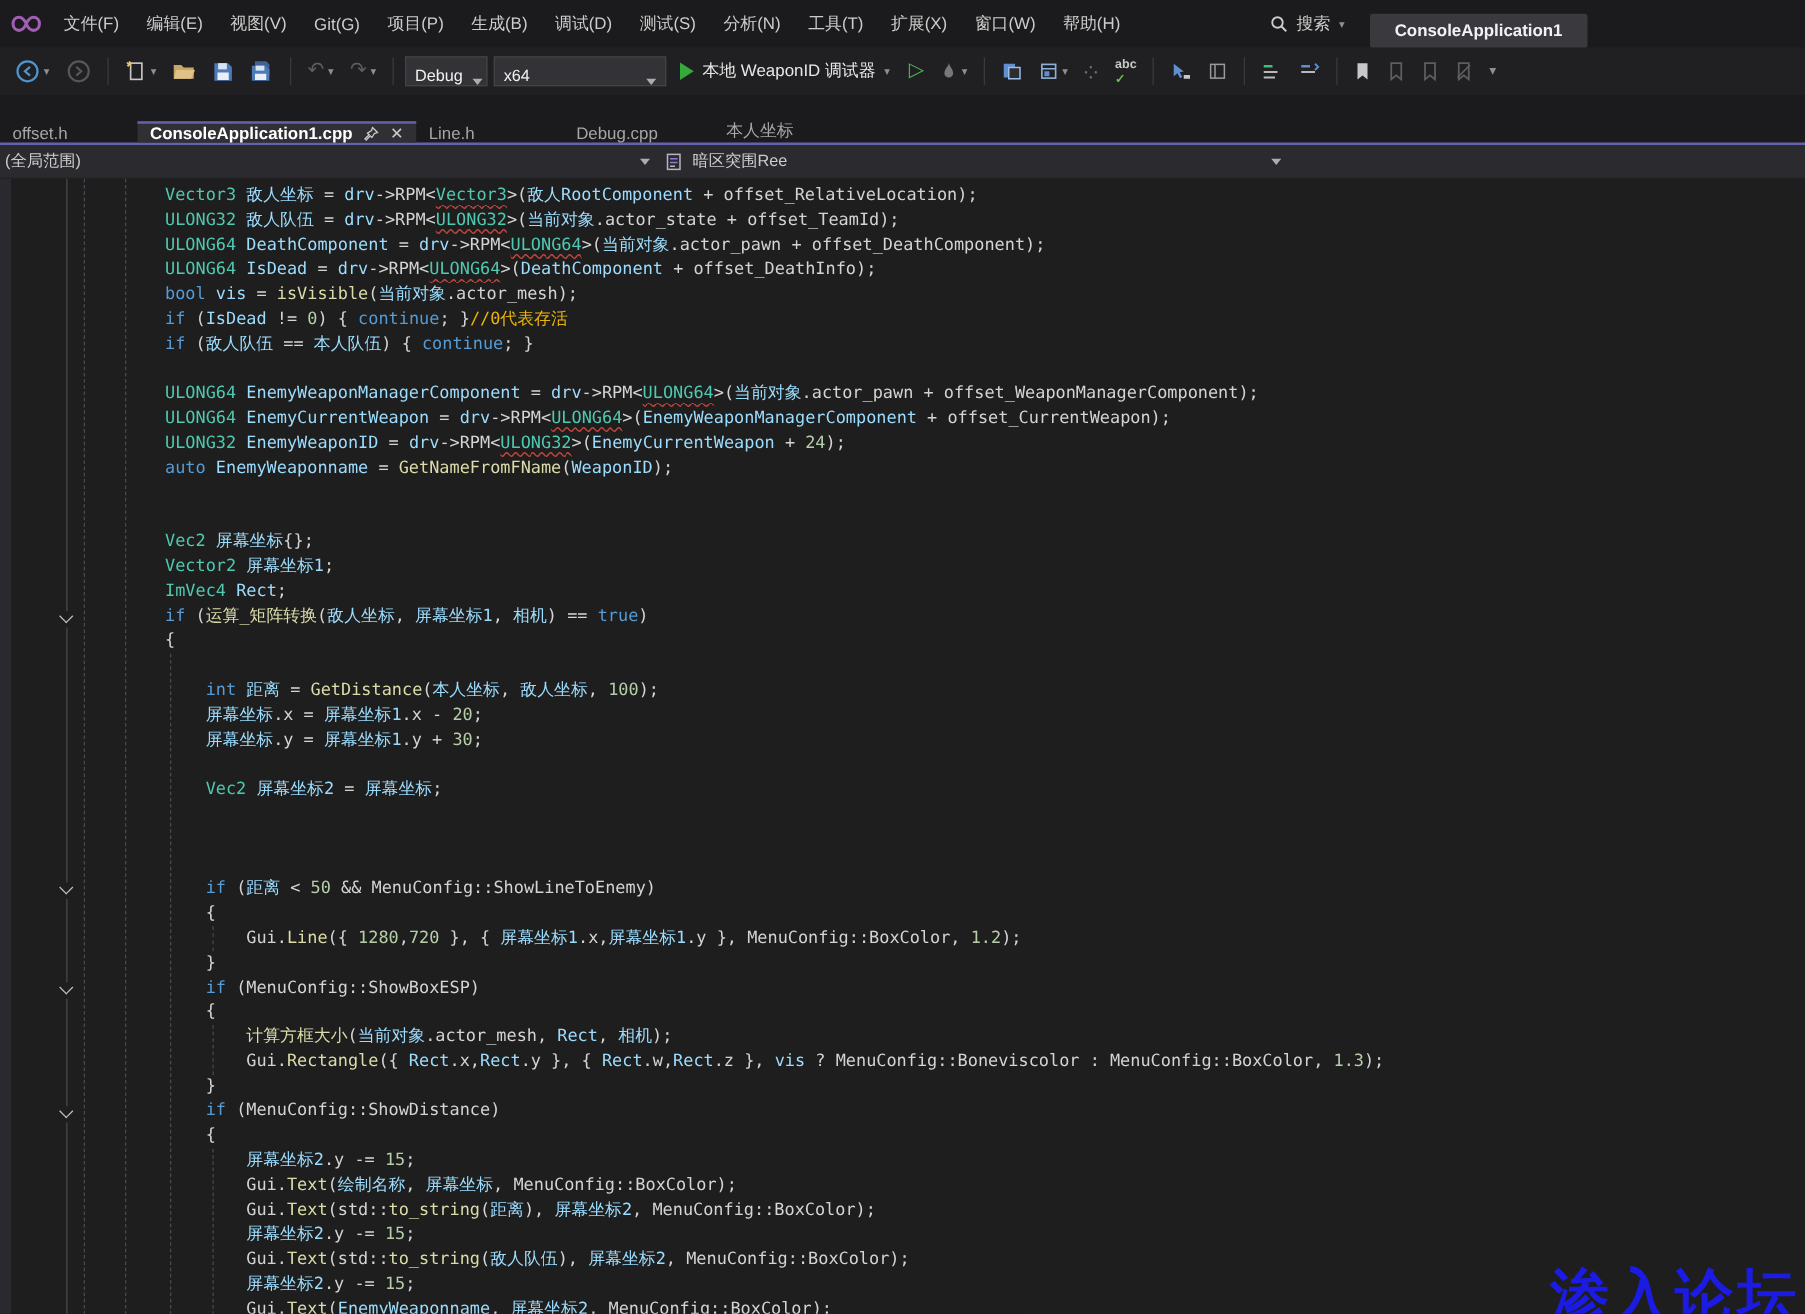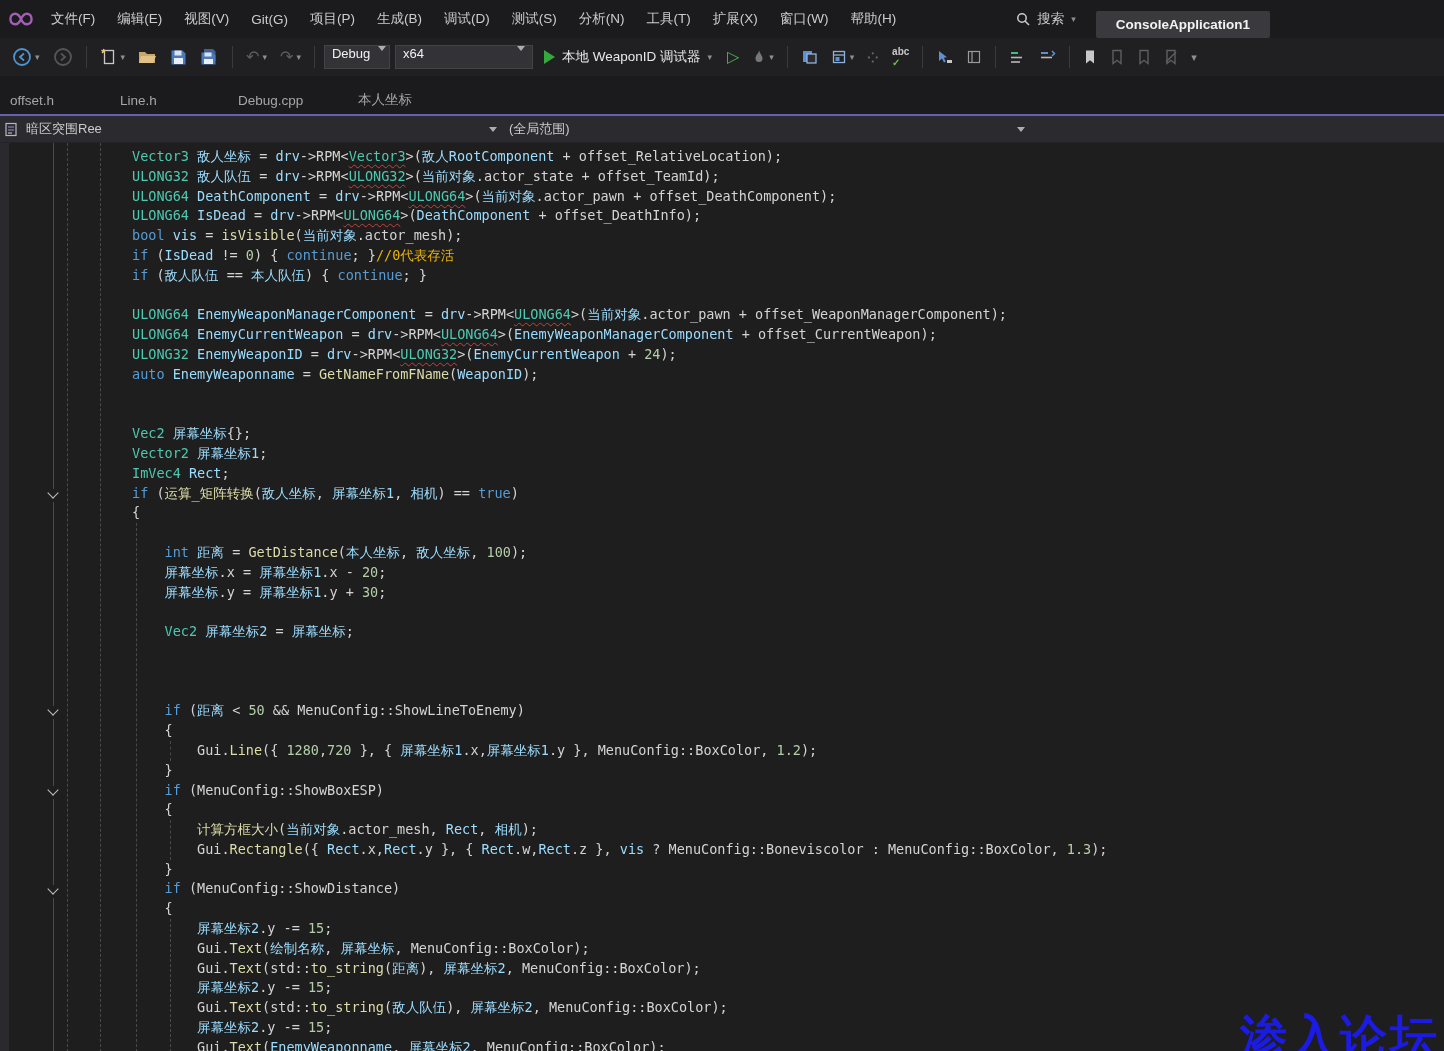--- a/index.html
+++ b/index.html
@@ -19,30 +19,30 @@
   .search-box{margin-left:auto;display:flex;align-items:center;gap:7px;color:#CCCCCC;font-size:13.5px;padding:4px 10px}
   .solution-badge{background:#3A3A3E;color:#F2F2F2;font-weight:bold;font-size:13.5px;padding:6px 20px;border-radius:2px;margin:11px 168px 0 10px;white-space:nowrap}
 
   
   .toolbar{height:38px;background:#202022;display:flex;align-items:center;padding:0 8px;gap:5px}
   .tbtn{display:flex;align-items:center;gap:3px;padding:3px 4px;border-radius:3px}
   .sep{width:1px;height:22px;background:#3A3A3D;margin:0 4px}
   .mini-caret{font-size:9px;color:#8F8F92;line-height:1}
   .glyph{font-size:16px;line-height:1}
   .disabled{color:#5E5E60}
-  .combo{height:24px;background:#333337;border:1px solid #434346;display:flex;align-items:flex-start;padding:0 7px;color:#F1F1F1;font-size:13px;gap:8px}
+  .combo{height:24px;background:#333337;border:1px solid #434346;display:flex;align-items:flex-end;padding:0 7px;color:#F1F1F1;font-size:13px;gap:8px}
   .combo .tri{width:0;height:0;border-left:4px solid transparent;border-right:4px solid transparent;border-top:5px solid #ADADB0;margin-left:auto}
   .run-btn{display:flex;align-items:center;gap:7px;padding:3px 6px;color:#E8E8E8;font-size:13.5px}
   .play-tri{width:0;height:0;border-top:7px solid transparent;border-bottom:7px solid transparent;border-left:11px solid #36A93C}
   .dots{color:#6A6A6E;font-weight:bold;letter-spacing:1px;font-size:13px}
   .abc{font-size:10px;color:#C8C8C8;font-weight:bold;letter-spacing:0}
 
   
   .tabs-area{background:var(--chrome);padding-top:10px}
-  .tabstrip{display:flex;height:28px;align-items:center}
+  .tabstrip{display:flex;height:28px;align-items:flex-end}
   .tab{display:flex;align-items:center;padding:0 10px;font-size:13.5px;color:#A6A6A6;white-space:nowrap}
   .tab.active{background:#2F2F34;color:#FFFFFF;font-weight:bold;border-top:2px solid var(--accent);gap:9px}
   .tab-icon{display:flex;align-items:center}
   .tab-close{color:#C8C8C8;font-size:13px;font-weight:normal}
   .accent-line{height:2px;background:var(--accent)}
 
   
   .navbar{height:27px;background:#2B2B2F;display:flex;align-items:center;border-bottom:1px solid #242428}
   .nav-combo{display:flex;align-items:center;height:100%;font-size:13px;color:#CCCCCC;padding:0 8px 0 4px;gap:7px}
   .nav-combo .tri{width:0;height:0;border-left:4px solid transparent;border-right:4px solid transparent;border-top:5px solid #ADADB0;margin-left:auto}
@@ -256,46 +256,55 @@
     <div class="tbtn">
       <span class="mini-caret" style="font-size:11px">▾</span>
     </div>
   </div>
 
   <div class="tabs-area">
     <div class="tabstrip" id="tabstrip">
         <div class="tab" style="width: 110px;">
           <span>offset.h</span>
         </div>
+        <div class="tab active">
+          <span>ConsoleApplication1.cpp</span>
+          <span class="tab-icon">
+            <svg width="12" height="12" viewBox="0 0 12 12">
+              <path d="M7 1 L11 5 L8.5 5.8 L6.5 9 L5.2 7.7 L2 11 L1 10 L4.3 6.8 L3 5.5 L6.2 3.5 z" fill="none" stroke="#C8C8C8" stroke-width="1.1"></path>
+            </svg>
+          </span>
+          <span class="tab-close">✕</span>
+        </div>
         <div class="tab" style="width: 118px;">
           <span>Line.h</span>
         </div>
         <div class="tab" style="width: 120px;">
           <span>Debug.cpp</span>
         </div>
         <div class="tab" style="width: 128px;">
           <span>本人坐标</span>
         </div>
       </div>
     <div class="accent-line"></div>
   </div>
 
   <div class="navbar">
+    <div class="nav-combo member">
+      <span>(全局范围)</span>
+      <span class="tri"></span>
+    </div>
     <div class="nav-combo scope">
       <svg width="15" height="15" viewBox="0 0 15 15">
         <rect x="2" y="1.5" width="10" height="12" fill="none" stroke="#B8B8BC" stroke-width="1.2"></rect>
         <line x1="4" y1="5" x2="10" y2="5" stroke="#8F7BC9" stroke-width="1.2"></line>
         <line x1="4" y1="8" x2="10" y2="8" stroke="#8F7BC9" stroke-width="1.2"></line>
         <line x1="4" y1="11" x2="8" y2="11" stroke="#B8B8BC" stroke-width="1.2"></line>
       </svg>
       <span>暗区突围Ree</span>
-      <span class="tri"></span>
-    </div>
-    <div class="nav-combo member">
-      <span>(全局范围)</span>
       <span class="tri"></span>
     </div>
   </div>
 
   <div class="editor">
     <div class="margin-strip"></div>
     <div class="guide solid" style="left:53px;top:0;bottom:0"></div>
     <div class="guide dash" style="left:67px;top:0;bottom:0"></div>
     <div class="guide dash" style="left:100px;top:0;bottom:0"></div>
     <div class="guide dash" style="left:136px;top:380px;bottom:0"></div>

